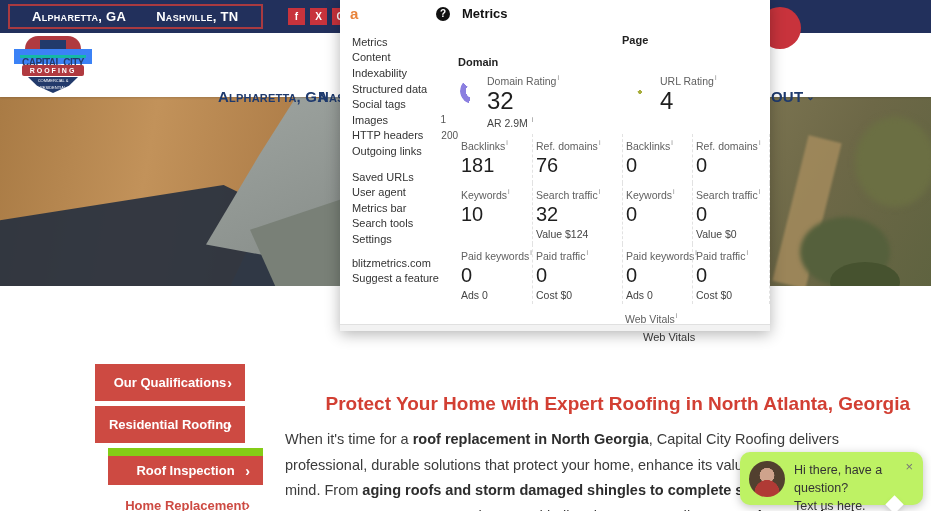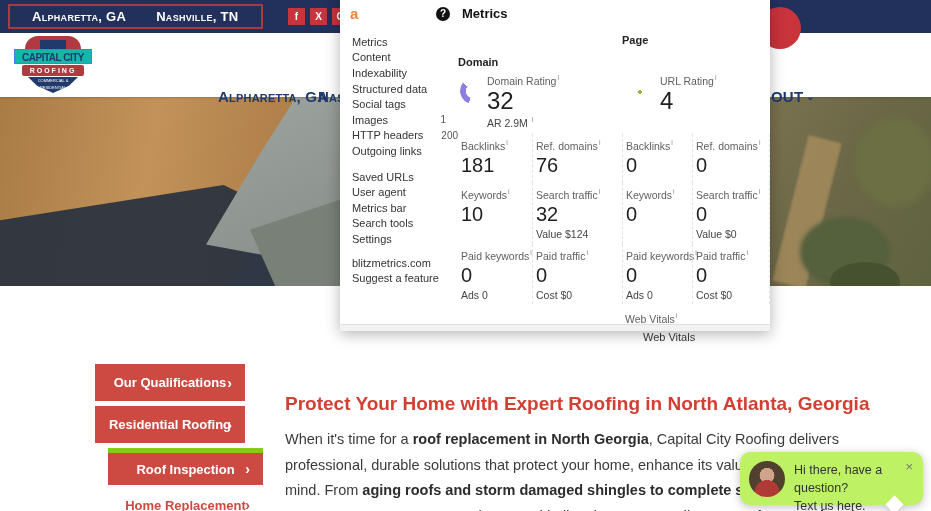--- a/index.html
+++ b/index.html
@@ -23,21 +23,21 @@
 
   
   .header { position:absolute; left:0; top:33px; width:931px; height:64px; background:#fff; z-index:9;
             box-shadow:0 1px 2px rgba(0,0,0,.15); }
   .logo { position:absolute; left:14px; top:3px; width:78px; height:58px; cursor:pointer; }
   .logo-arc { position:absolute; left:11px; top:0; width:56px; height:13px; background:#b03a40;
               border-radius:28px 28px 0 0; }
   .logo-bld { position:absolute; left:26px; top:4px; width:26px; height:9px; background:#223a6b; }
   .logo-top { position:absolute; left:0; top:13px; width:78px; height:15px; background:#14b8a6;
               color:#223a6b; font-size:10px; font-weight:800; text-align:center; line-height:15px;
-              letter-spacing:-0.5px; border:1px solid #3b82f6; }
+              letter-spacing:-0.5px; border:6px solid #3b82f6; }
   .logo-banner { position:absolute; left:8px; top:29px; width:62px; height:11px; background:#b03a40;
                  color:#fff; font-size:7px; font-weight:700; letter-spacing:2px; text-align:center;
                  line-height:11px; border-radius:2px; }
   .logo-shield { position:absolute; left:14px; top:41px; width:50px; height:16px; background:#223a6b;
                  clip-path:polygon(0 0,100% 0,82% 55%,50% 100%,18% 55%); color:#fff; font-size:4px;
                  text-align:center; line-height:7px; overflow:hidden; }
   .nav-item { position:absolute; top:55px; color:#1e3a6e; font-weight:700; font-size:15px;
               font-variant:small-caps; letter-spacing:.2px; cursor:pointer; white-space:nowrap; }
   .nav1 { left:218px; } .nav2 { left:318px; } .nav3 { left:771px; }
   .nav-chev { font-size:10px; vertical-align:2px; margin-left:3px; }
@@ -122,31 +122,31 @@
   .wv .mlabel { font-size:10.5px; color:#5f5f5f; }
   .wv .wv-link { margin:6px 0 0 18px; font-size:11px; color:#333; cursor:pointer; display:inline-block; }
   .sup { font-size:7px; color:#888; vertical-align:super; margin-left:1px; cursor:pointer; }
   .p-foot { position:absolute; left:0; bottom:0; width:100%; height:7px; background:#f2f2f2;
             border-top:1px solid #e0e0e0; }
 
   
   .content-h1 { position:absolute; left:285px; top:337px; width:625px; font-size:30px; font-weight:800;
                 color:#151515; letter-spacing:-0.3px; line-height:1.1; z-index:2; }
   .content-h2 { position:absolute; left:285px; top:393px; width:625px; font-size:19px; font-weight:700;
-                color:#d23f33; z-index:2; }
+                color:#d23f33; z-index:2;text-align:right; }
   .content-p { position:absolute; left:285px; top:427px; width:624px; font-size:14.5px; line-height:1.76;
                color:#3b3b3b; z-index:2; }
   .content-p .b { font-weight:700; color:#2d2d2d; }
 
   .sidebtns { position:absolute; left:95px; top:364px; z-index:2; }
   .rbtn { position:relative; width:150px; height:37px; background:#cd4a42; color:#fff; font-weight:700;
           font-size:13px; display:flex; align-items:center; justify-content:center; margin-bottom:5px;
           cursor:pointer; }
   .rbtn .chev { position:absolute; right:13px; font-size:14px; }
-  .rbtn.indent { margin-left:13px; width:155px; border-top:5px solid #84cc16; }
+  .rbtn.indent { margin-left:13px; width:155px; border-top:8px solid #84cc16; }
   .rbtn.ghost { margin-left:13px; width:155px; background:#fff; color:#cd4a42; border:none; height:30px; }
 
   
   .chat { position:absolute; left:740px; top:452px; width:183px; height:53px; background:#bef264;
           border-radius:10px; box-shadow:0 2px 10px rgba(0,0,0,.25); z-index:60; cursor:pointer; }
   .chat-tail { position:absolute; right:22px; bottom:-6px; width:13px; height:13px; background:#fff;
                transform:rotate(45deg); box-shadow:3px 3px 6px rgba(0,0,0,.12); }
   .chat-avatar { position:absolute; left:9px; top:9px; width:36px; height:36px; border-radius:50%;
                  background:
                    radial-gradient(circle at 50% 88%, #b03a35 0 34%, transparent 35%),

